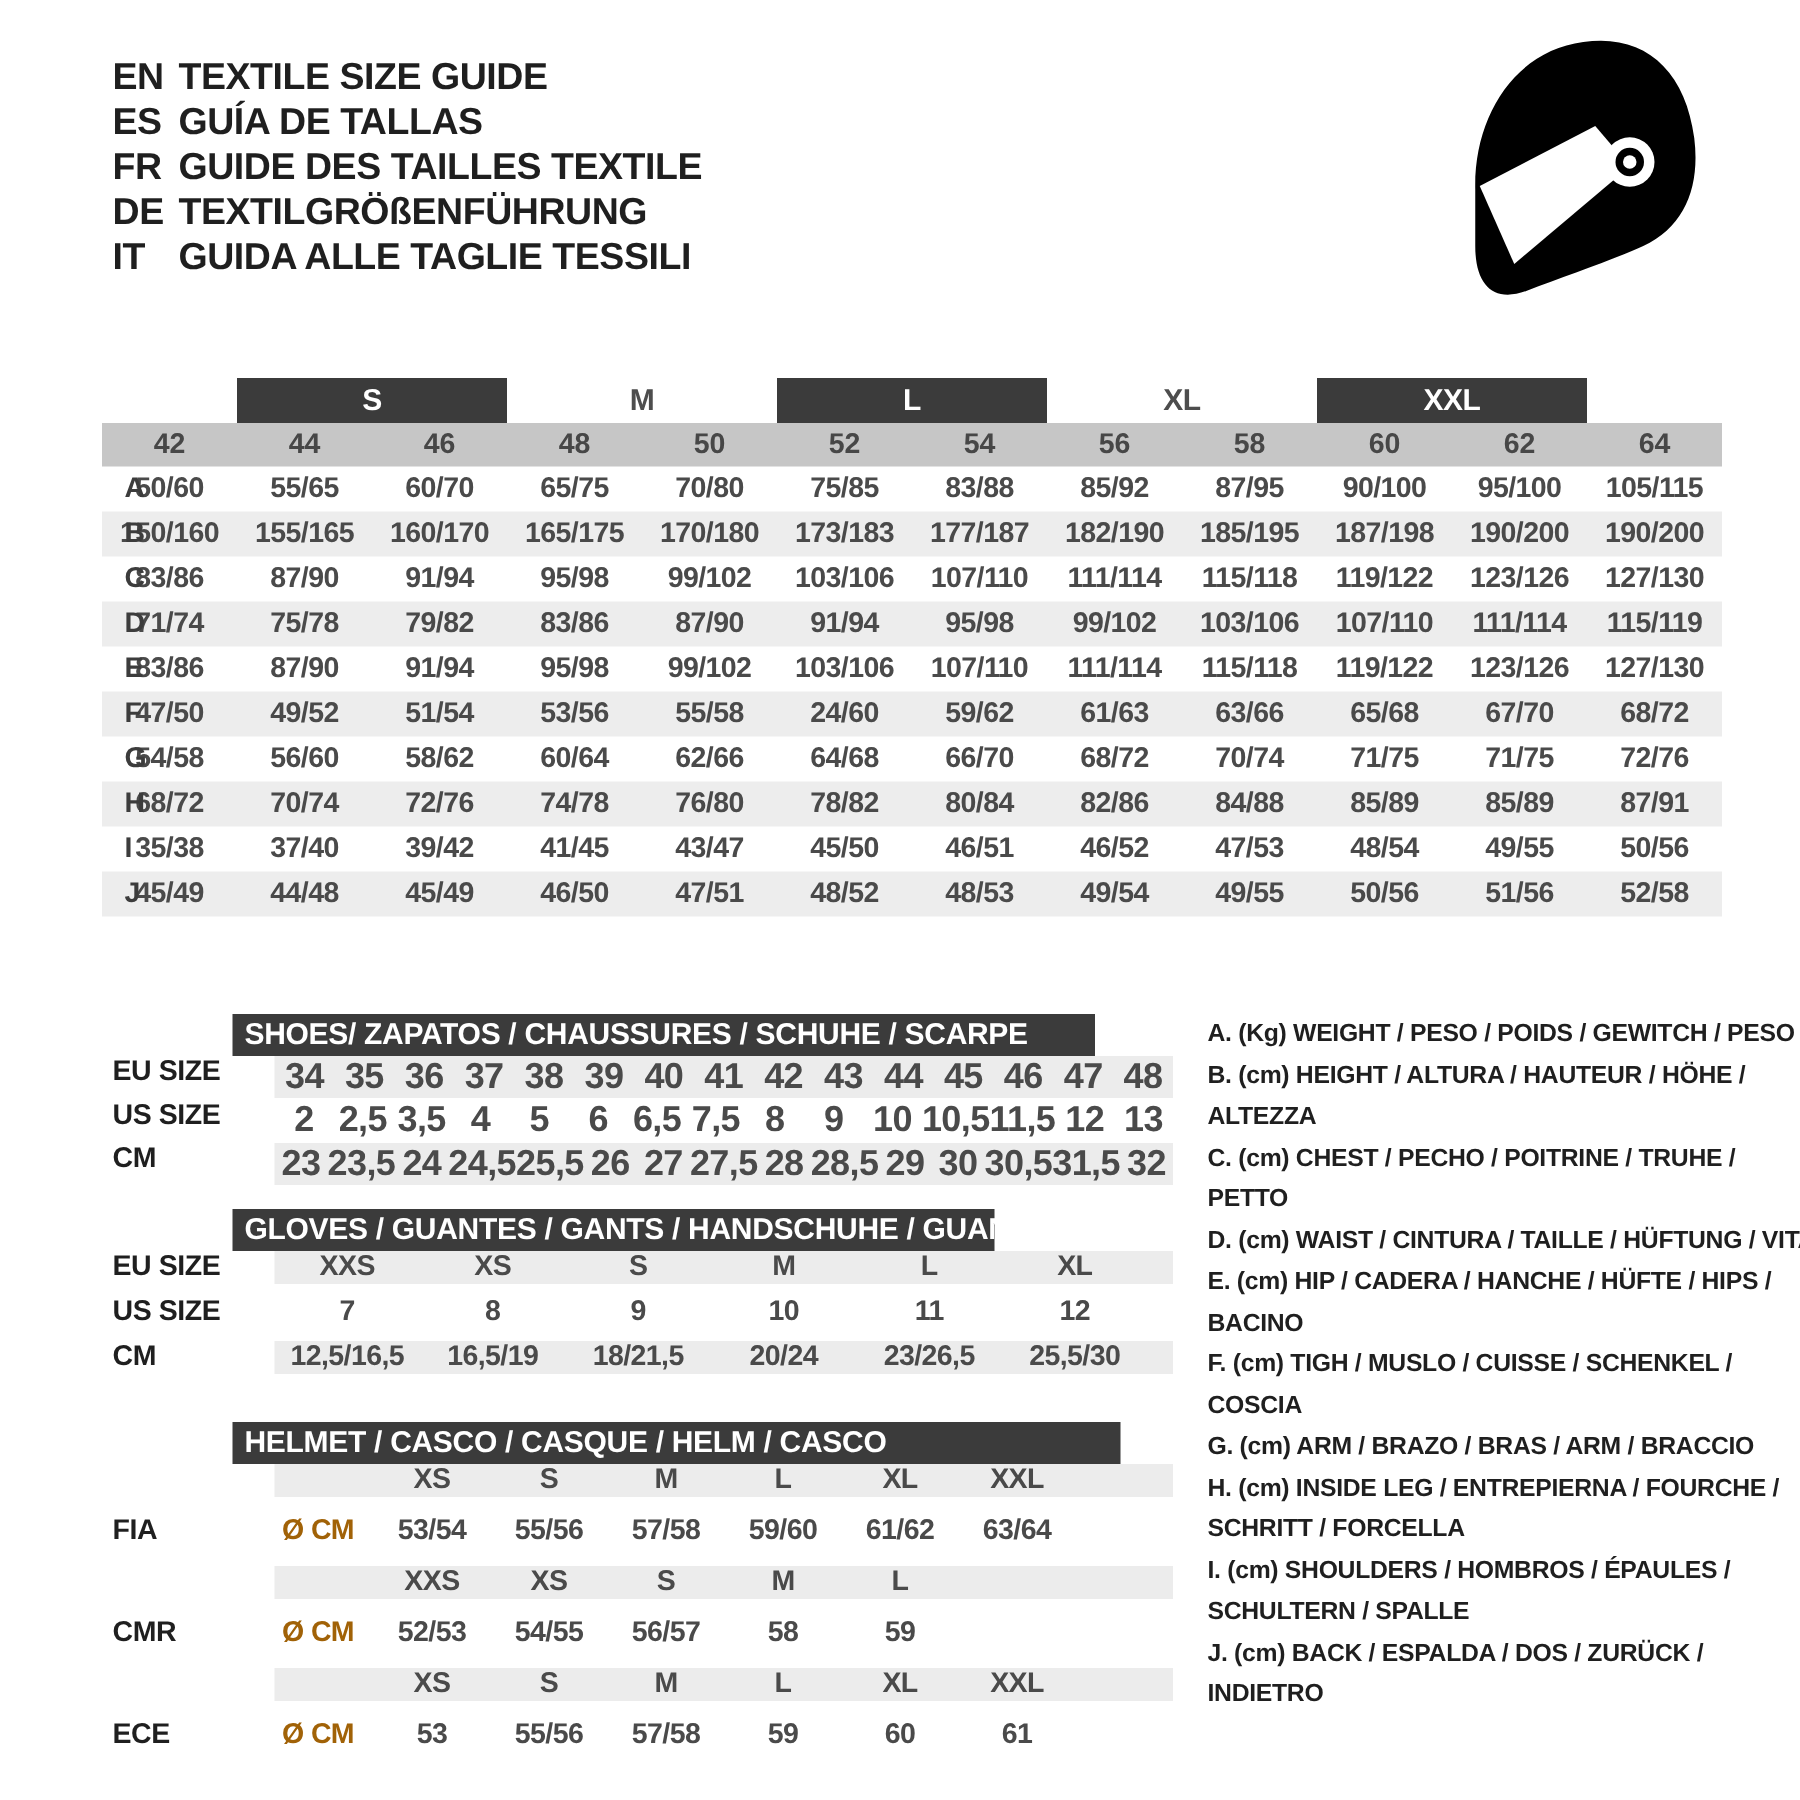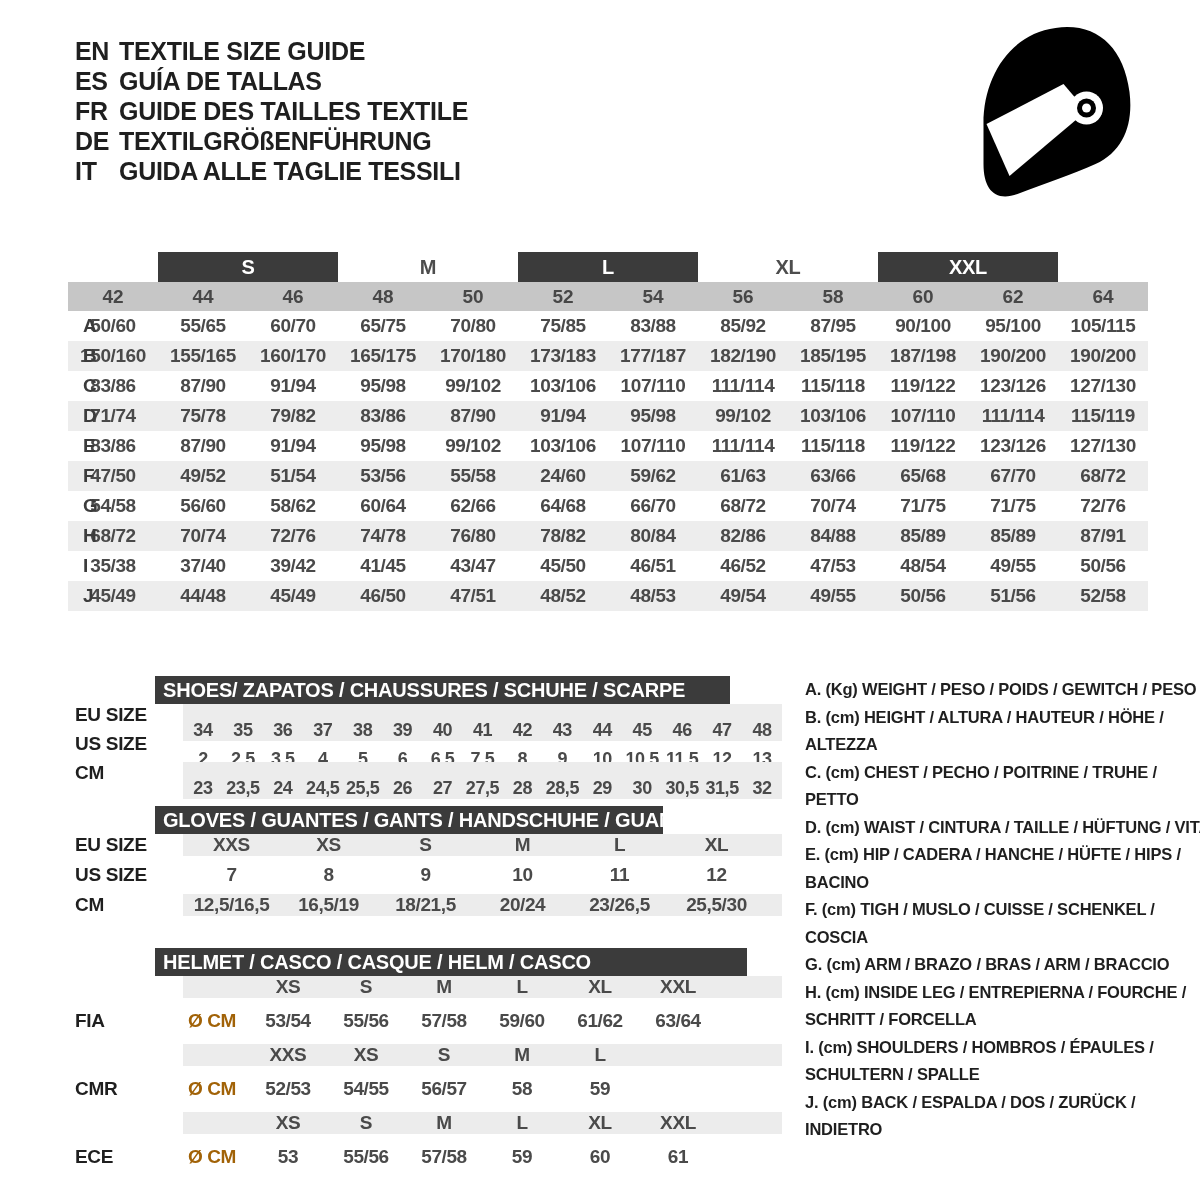--- a/index.html
+++ b/index.html
@@ -38,21 +38,21 @@
   #helmet-table{top:948px;}
   .bar{margin-left:80px;height:28px;background:#3b3b3b;color:#ffffff;font-weight:bold;font-size:20px;
        display:flex;align-items:center;padding-left:8px;box-sizing:border-box;letter-spacing:-0.2px;white-space:nowrap;}
   .lrow{display:flex;align-items:flex-start;}
   .lrow .rlabel{width:108px;flex:none;display:flex;align-items:center;font-weight:bold;font-size:19px;color:#1f1f1f;letter-spacing:-0.3px;}
   .lrow .band{width:599px;display:grid;}
   .lrow.gray .band{background:#ececec;}
   .band span{display:flex;align-items:center;justify-content:center;font-weight:bold;color:#4a4a4a;white-space:nowrap;letter-spacing:-0.4px;}
   #shoes .lrow{height:29px;}
   #shoes .band{grid-template-columns:repeat(15,1fr);}
-  #shoes .band span{font-size:18px;margin-top:16px;}
+  #shoes .band span{font-size:24px;}
   #gloves .lrow{height:30px;}
   #gloves .band{grid-template-columns:repeat(6,97px);}
   #gloves .band span{font-size:19px;}
   #helmet-table .lrow{height:34px;}
   #helmet-table .band{grid-template-columns:66px repeat(6,78px);}
   #helmet-table .band span{font-size:19px;}
   #helmet-table .band span.prefix{justify-content:flex-start;padding-left:5px;color:#a16207;}
   #bar-shoes{width:575px;}
   #bar-gloves{width:508px;}
   #bar-helmet{width:592px;}

